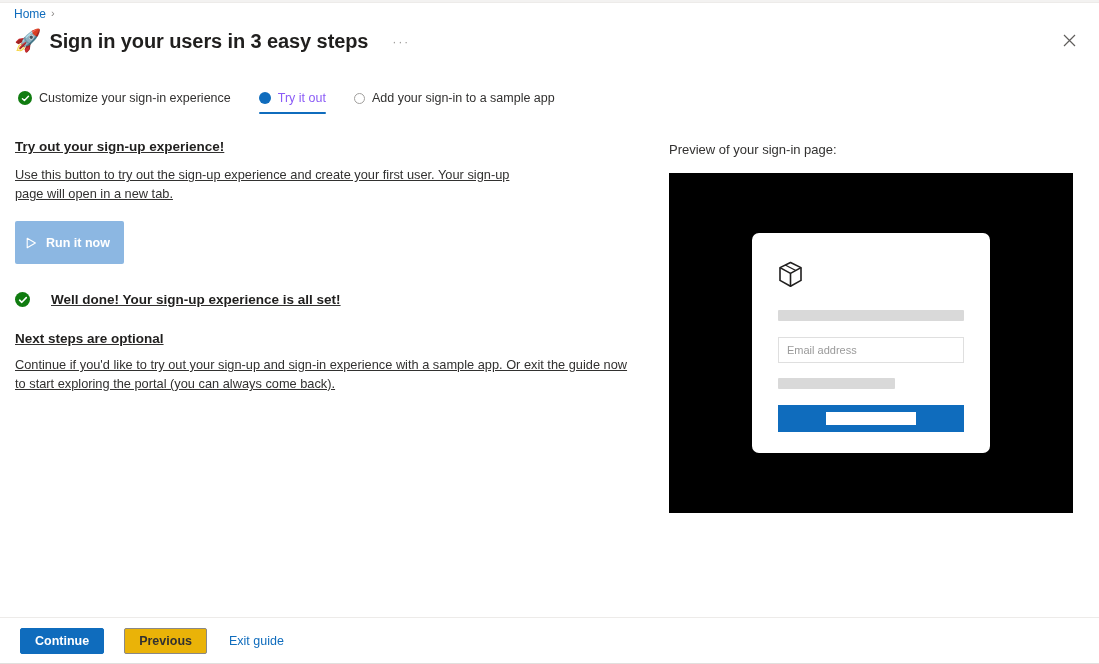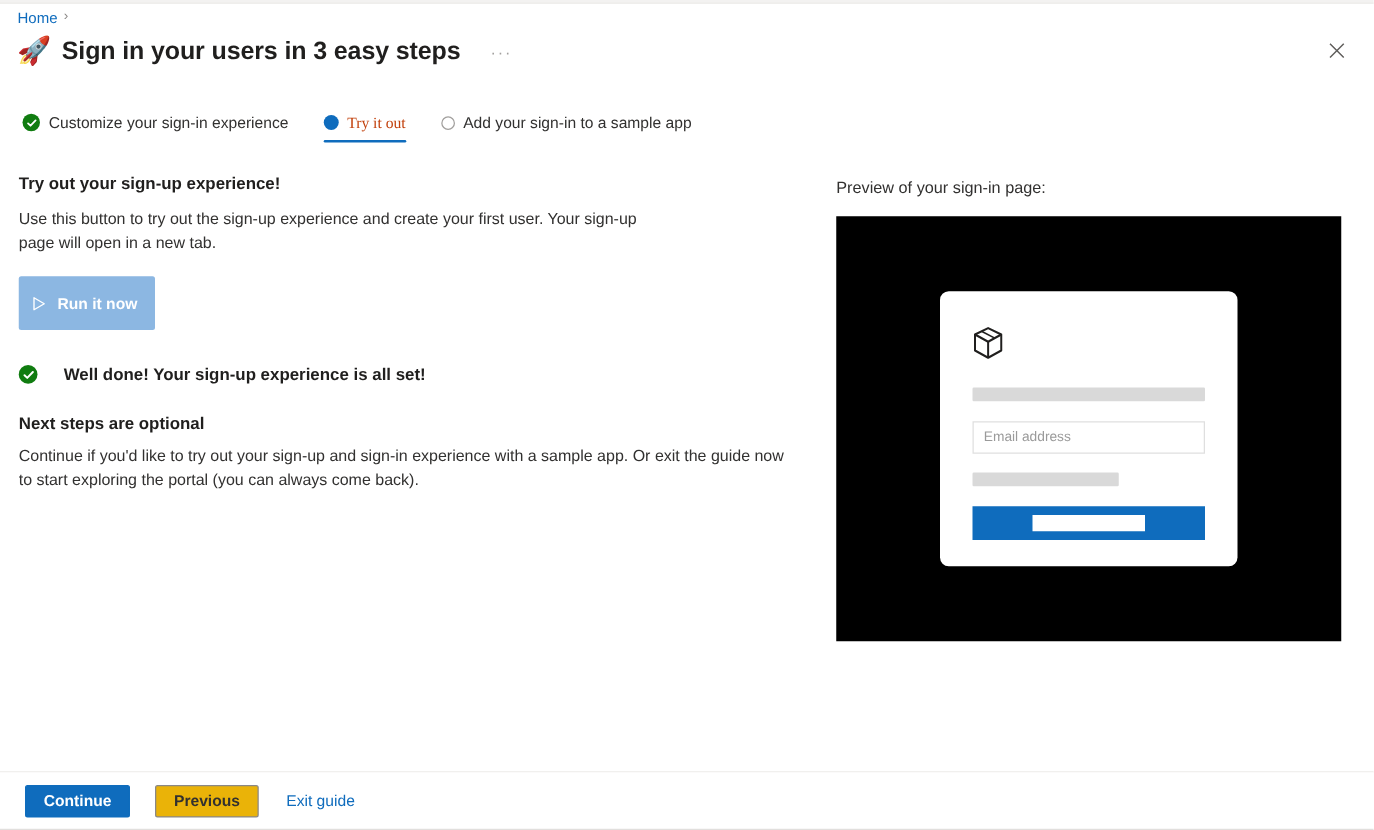--- a/index.html
+++ b/index.html
@@ -124,21 +124,21 @@
     cursor: pointer;
     white-space: nowrap;
   }
   .step + .step { margin-left: 20px; }
 
   .step-label {
     font-size: 12.5px;
     color: #323130;
     line-height: 16px;
   }
-  .step.active .step-label { color: #c2410c; font-family: Liberation Serif, serif; }
+  .step.active .step-label { color: #8b5cf6; }
 
   .step-underline {
     position: absolute;
     left: 0;
     right: 8px;
     bottom: 2px;
     height: 2px;
     background: #0f6cbd;
     border-radius: 1px;
   }
@@ -170,20 +170,21 @@
     background: #ffffff;
     flex: 0 0 auto;
   }
 
   
   .left-col {
     position: absolute;
     top: 138px;
     left: 15px;
     width: 625px;
+    text-decoration: underline;
   }
 
   .section-heading {
     font-size: 13.5px;
     font-weight: 700;
     color: #201f1e;
     line-height: 18px;
     margin-bottom: 9px;
   }
   .body-text {

